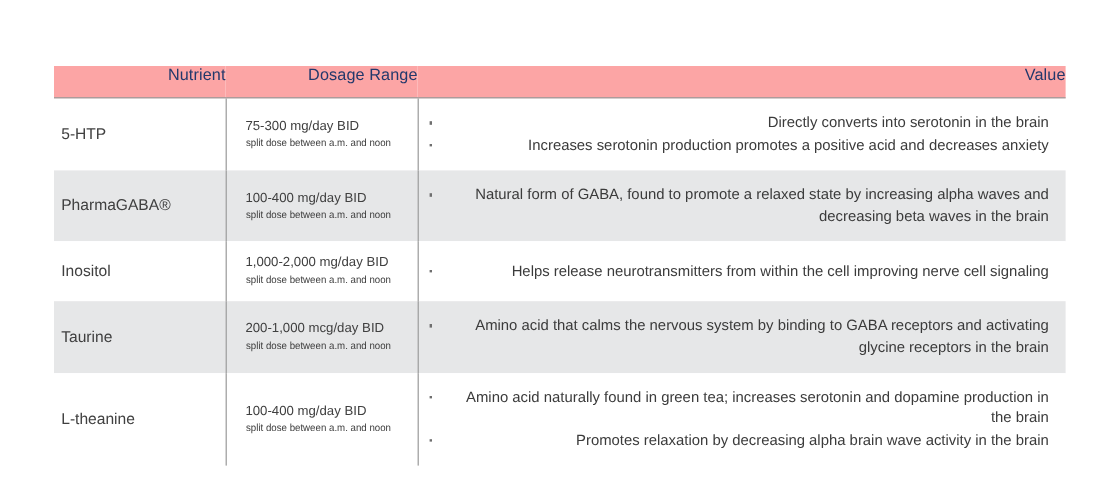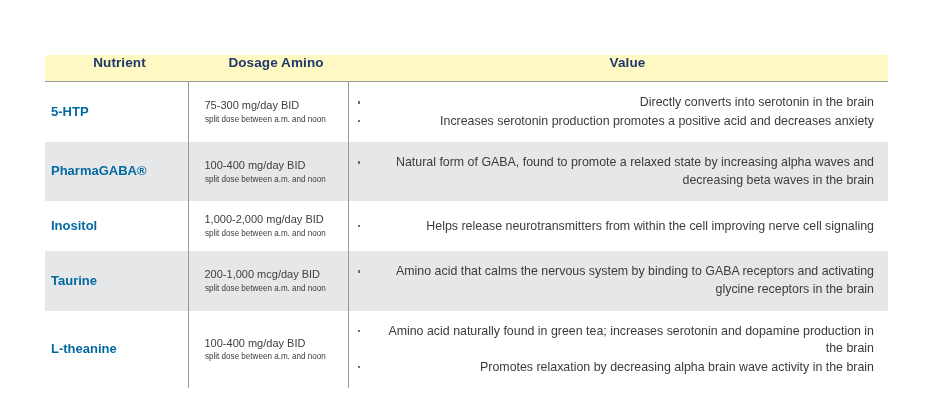--- a/index.html
+++ b/index.html
@@ -32,52 +32,51 @@
     border-collapse: collapse;
     table-layout: fixed;
   }
 
   .nutrient-table col.c-nutrient { width: 143px; }
   .nutrient-table col.c-dosage   { width: 160px; }
   .nutrient-table col.c-value    { width: 540px; }
 
   
   thead th {
-    text-align: center;
+    text-align: right;
     vertical-align: bottom;
     font-size: 13.5px;
-    font-weight: bold;
+    font-weight: normal;
     color: #22386b;
     letter-spacing: 0.1px;
     padding: 0 0 11px 0;
     border-bottom: 1px solid #9a9a9a;
-    background: #fef9c3;
+    background: #fca5a5;
   }
   thead th.h-nutrient { padding-left: 6px; }
   thead th.h-dosage   { padding-left: 16px; }
   thead th.h-value    { padding-left: 19px; }
 
   
   tbody tr.row-shaded td { background: #e6e7e8; }
   tbody tr.row-plain  td { background: #ffffff; }
 
   tbody td {
     vertical-align: middle;
     padding: 0;
     font-size: 12.5px;
     line-height: 1.45;
     color: #3b3b3b;
   }
 
   tbody td.cell-nutrient {
     padding: 14px 8px 14px 6px;
     font-size: 13px;
-    color: #0369a1;
+    color: #404040;
     white-space: nowrap;
-    font-weight: bold;
   }
 
   tbody td.cell-dosage {
     border-left: 1px solid #9a9a9a;
     padding: 12px 10px 12px 16px;
   }
 
   tbody td.cell-value {
     border-left: 1px solid #9a9a9a;
     padding: 12px 14px 12px 8px;
@@ -133,21 +132,21 @@
   <table class="nutrient-table">
     <colgroup>
       <col class="c-nutrient">
       <col class="c-dosage">
       <col class="c-value">
     </colgroup>
 
     <thead>
       <tr>
         <th class="h-nutrient">Nutrient</th>
-        <th class="h-dosage">Dosage Amino</th>
+        <th class="h-dosage">Dosage Range</th>
         <th class="h-value">Value</th>
       </tr>
     </thead>
 
     <tbody id="table-body">
         <tr class="row-plain">
           <td class="cell-nutrient"><span>5-HTP</span></td>
           <td class="cell-dosage">
             <div class="dose-main">75-300 mg/day BID</div>
             <div class="dose-sub">split dose between a.m. and noon</div>

